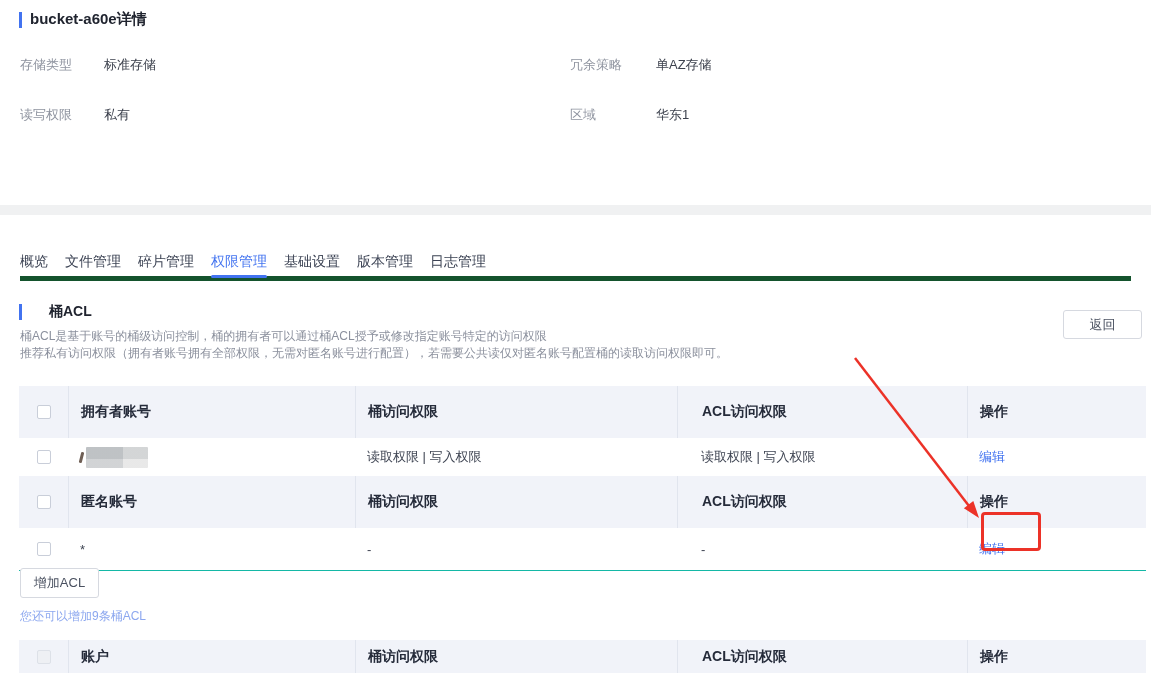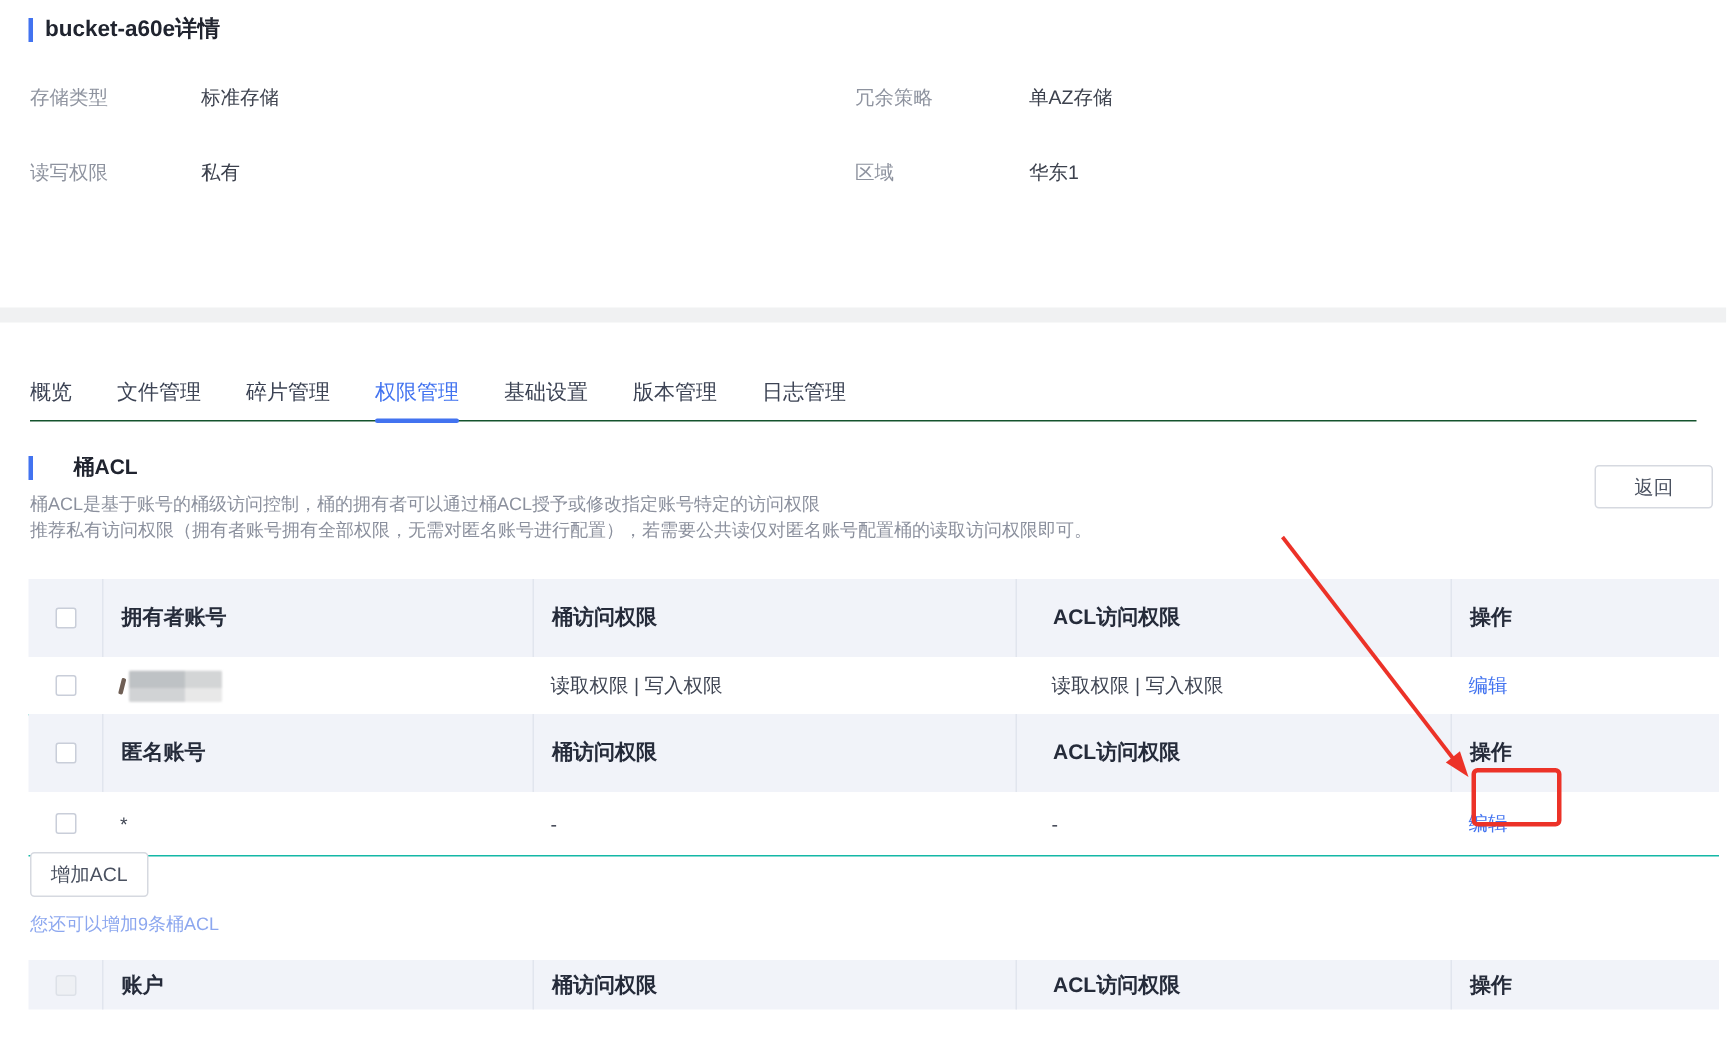--- a/index.html
+++ b/index.html
@@ -4,31 +4,31 @@
 <style>
   * { margin:0; padding:0; box-sizing:border-box; }
   body { background:#fff; font-family:"Liberation Sans","DejaVu Sans",sans-serif; }
   #canvas { position:relative; width:1151px; height:699px; background:#fff; overflow:hidden; }
 
   
   .page-title { position:absolute; left:19px; top:10px; display:flex; align-items:center; }
   .title-bar { width:3px; height:16px; background:#4273f0; margin-right:8px; }
   .title-text { font-size:15px; font-weight:bold; color:#20242f; }
 
-  .field { position:absolute; display:flex; align-items:center; font-size:13px;gap:30px; }
+  .field { position:absolute; display:flex; align-items:center; font-size:13px; }
   .field .lbl { color:#8e939f; width:84px; }
   .field .val { color:#3c414d; }
   .f-right .lbl { width:86px; }
 
   
   .band { position:absolute; left:0; top:205px; width:1151px; height:10px; background:#f0f1f2; }
 
   
   .tabs { position:absolute; left:20px; top:245px; width:1111px; height:36px;
-          display:flex; gap:30px; border-bottom:1px solid #14532d; }
+          display:flex; gap:17px; border-bottom:5px solid #14532d; }
   .tab { font-size:14px; color:#3c4354; line-height:33px; cursor:pointer; position:relative; white-space:nowrap; }
   .tab.active { color:#4273f0; }
   .tab.active::after { content:""; position:absolute; left:0; right:0; bottom:-2px;
           height:3px; border-radius:2px; background:#4273f0; }
 
   
   .acl-title { position:absolute; left:19px; top:303px; display:flex; align-items:center;gap:19px; }
   .acl-title .title-text { font-size:14px; }
   .acl-desc { position:absolute; left:20px; top:328px; font-size:12px; color:#8b909d; line-height:17px; }
   .btn { background:#fff; border:1px solid #d6d9e0; border-radius:3px; font-size:13px;

